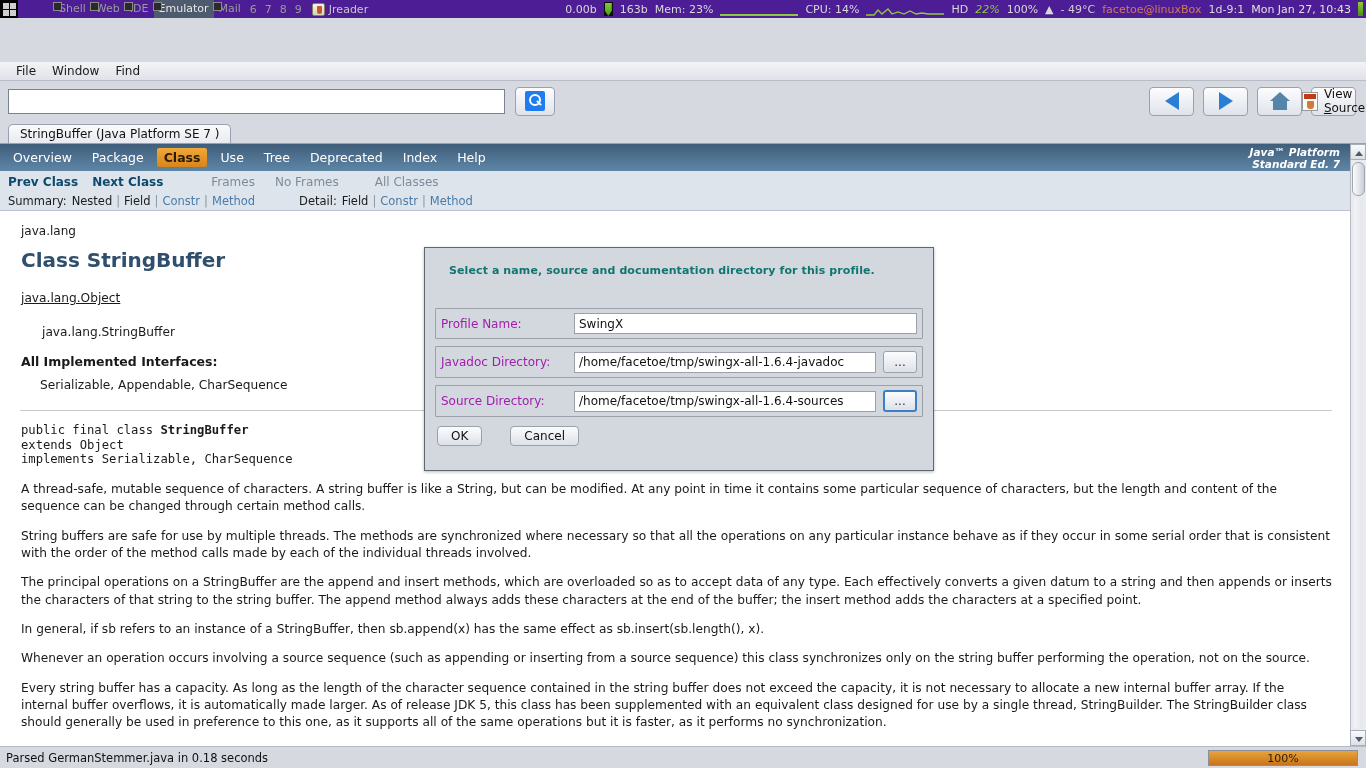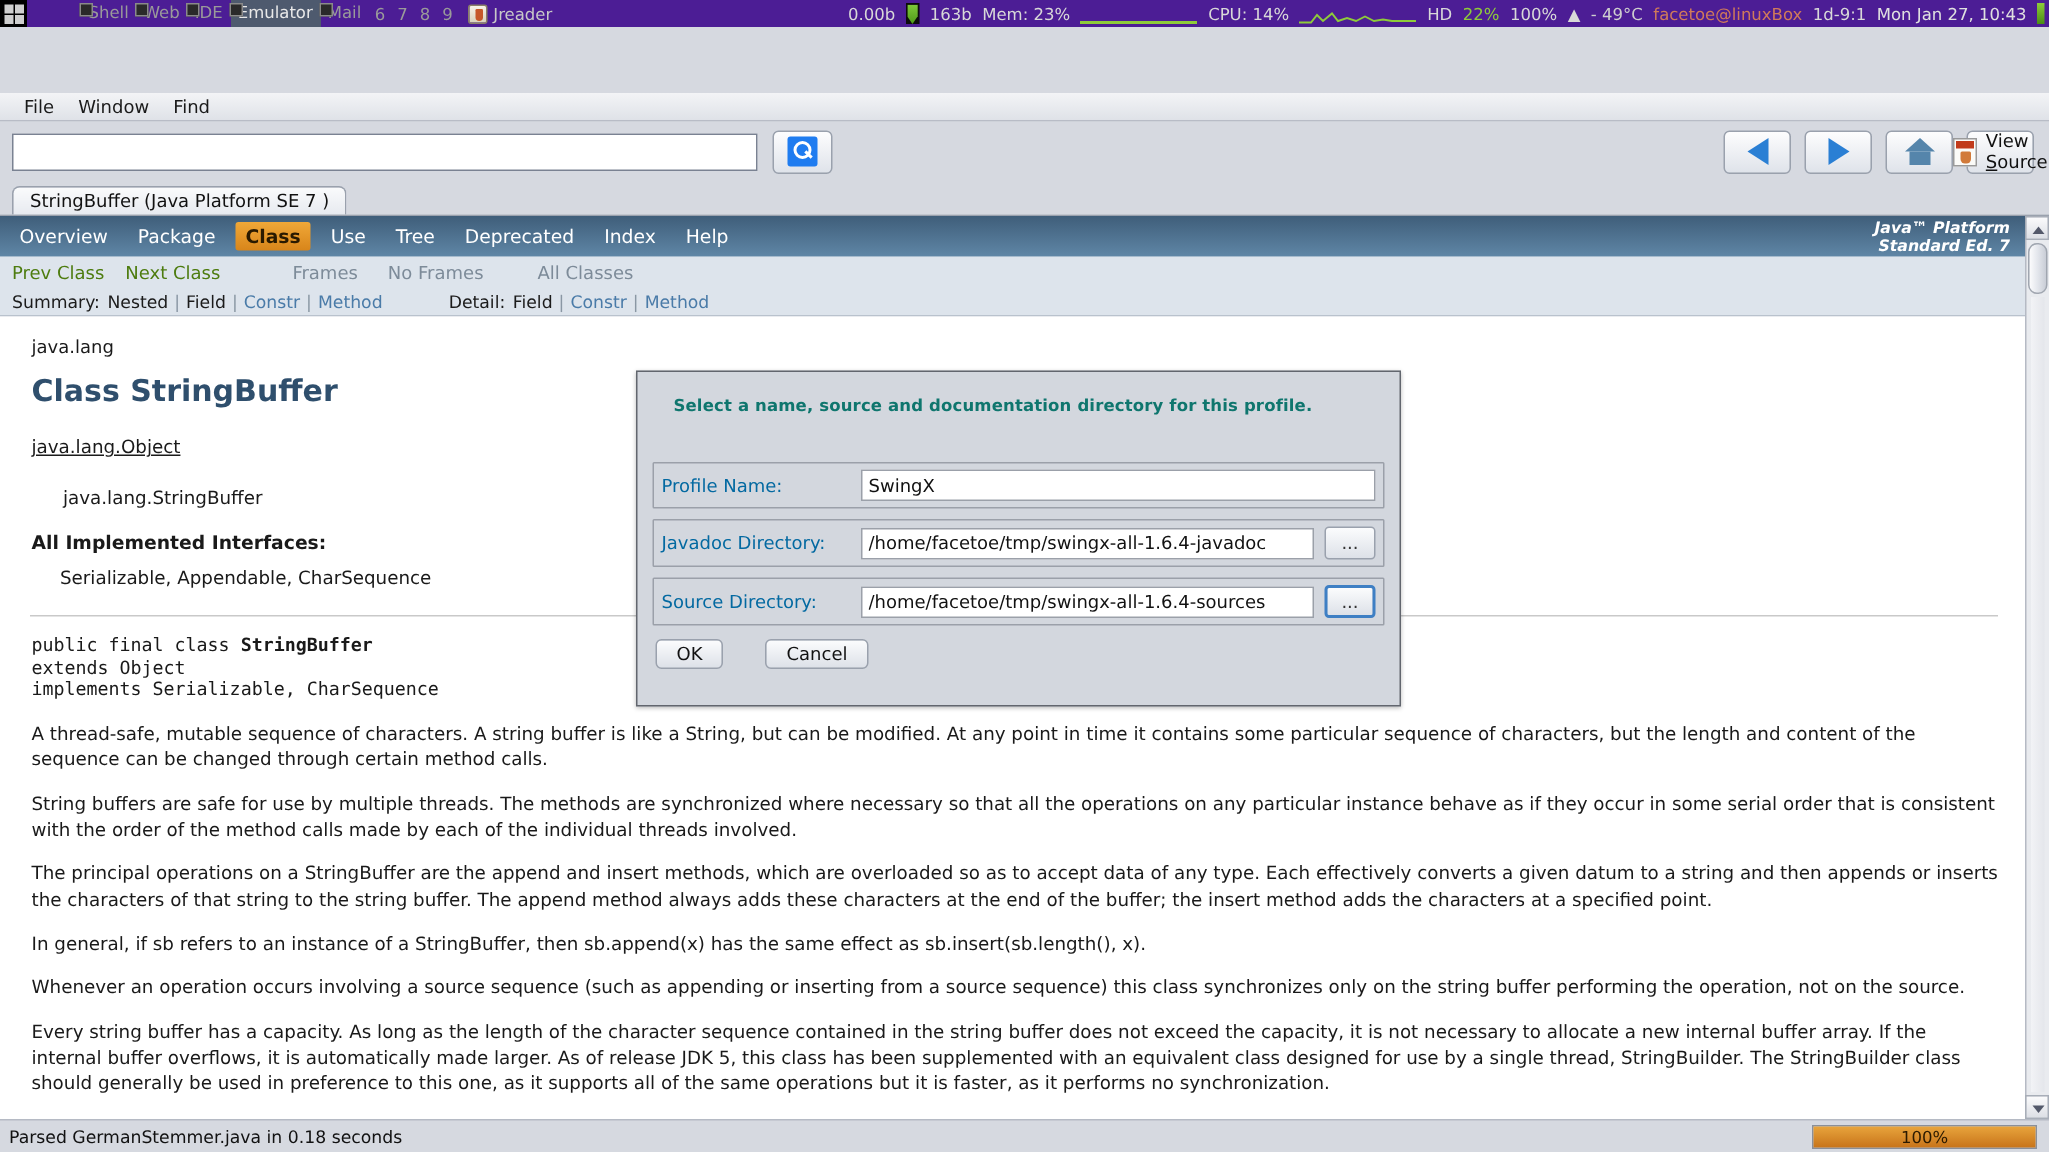--- a/index.html
+++ b/index.html
@@ -57,21 +57,21 @@
   .tb-bar-up::after{
     content:""; position:absolute; left:1px; bottom:0; width:7px; height:13px;
     background:linear-gradient(#7ec93a,#4e9a18);
     clip-path:polygon(0 0,100% 0,100% 60%,50% 100%,0 60%);
   }
   .tb-graph {
     display:inline-block; width:78px; height:13px; position:relative;
     vertical-align:middle;
   }
   .tb-graph svg { display:block; }
-  .grn { color:#8ecb3a; }
+  .grn { color:#8ecb3a;font-style:italic; }
   .wht { color:#d8d8d8; }
   .tb-temp { color:#cfcfcf; }
   .tb-user { color:#d07a5a; }
   .tb-up { color:#d8d8d8; }
   .tb-date { color:#e0e0e0; }
   .tb-right-edge{ width:5px;height:14px;background:linear-gradient(#8ecb3a,#4a8d14); }
 
   
   #app {
     position:absolute; left:0; top:18px; width:1366px; height:750px;
@@ -184,21 +184,21 @@
   #jsub1 {
     height:21px; background:#dde4ec; display:flex; align-items:center;
     font-size:12px; color:#3a5a78; padding-left:8px;
   }
   #jsub2 {
     height:19px; background:#dde4ec; display:flex; align-items:center;
     font-size:11.5px; color:#1b1b1b; padding-left:8px;
     border-bottom:1px solid #b9c2cd;
   }
   .jlink { color:#4a7ba8; cursor:pointer; }
-  .jbold { font-weight:normal; color:#4d7c0f; }
+  .jbold { font-weight:bold; color:#0c4a6e; }
   .jgray { color:#7d8b99; }
   .jsep { color:#8a97a4; padding:0 4px; }
 
   
   #docbody {
     position:absolute; left:0; right:0; top:67px; bottom:0;
     overflow:hidden; padding:10px 18px 0 20px;
     font-size:12.2px; color:#1a1a1a; line-height:1.42;
     background:#fff;
   }
@@ -264,21 +264,21 @@
   #dlgtitle {
     font-weight:bold; font-size:11px; color:#0f766e;
     padding:16px 0 0 24px; letter-spacing:0.1px;
   }
   .dlgrow {
     margin:0 10px 7px; background:#d3d7de;
     border:1px solid #9ba0a9; border-radius:1px;
     display:flex; align-items:center; padding:4px 5px;
   }
   #row1 { margin-top:31px; }
-  .dlglabel { width:133px; font-size:12px; color:#0369a1; flex:0 0 133px; }
+  .dlglabel { width:133px; font-size:12px; color:#a21caf; flex:0 0 133px; }
   .dlginput {
     flex:1; height:21px; background:#fff; border:1px solid #9ba0a9;
     font-size:12px; padding:0 4px; color:#111; outline:none;
     font-family:"DejaVu Sans","Liberation Sans",sans-serif;
   }
   .browsebtn {
     margin-left:7px; width:34px; height:22px; flex:0 0 34px;
     background:linear-gradient(#fbfcfd,#dde1e8);
     border:1px solid #9aa1ad; border-radius:3px;
     font-size:12px; color:#333; line-height:20px; text-align:center; cursor:default;

